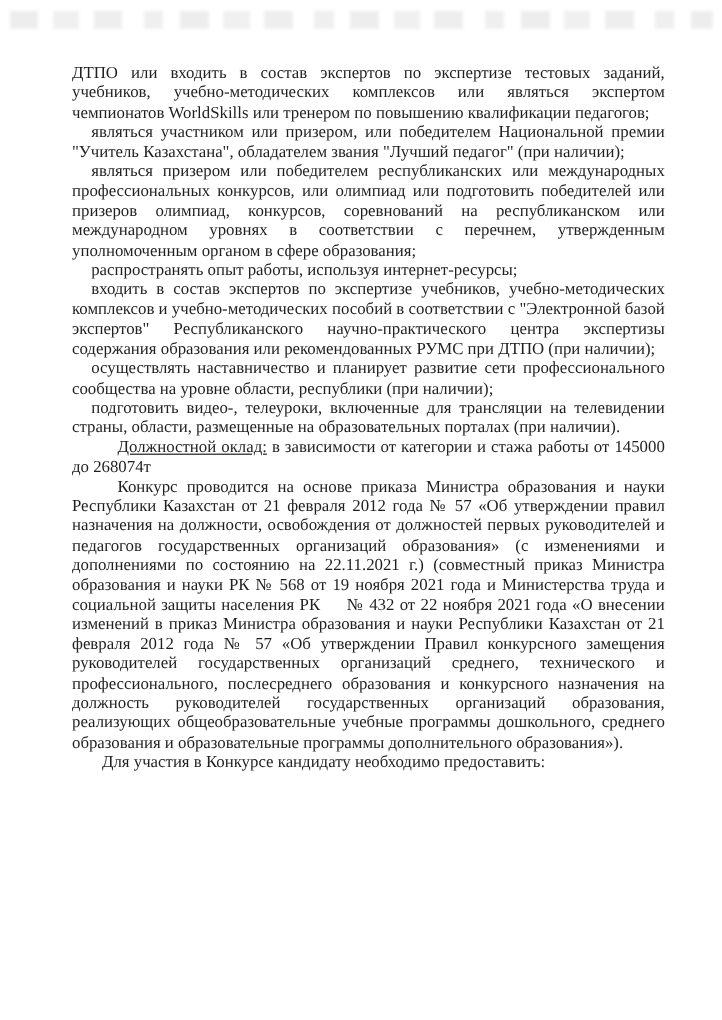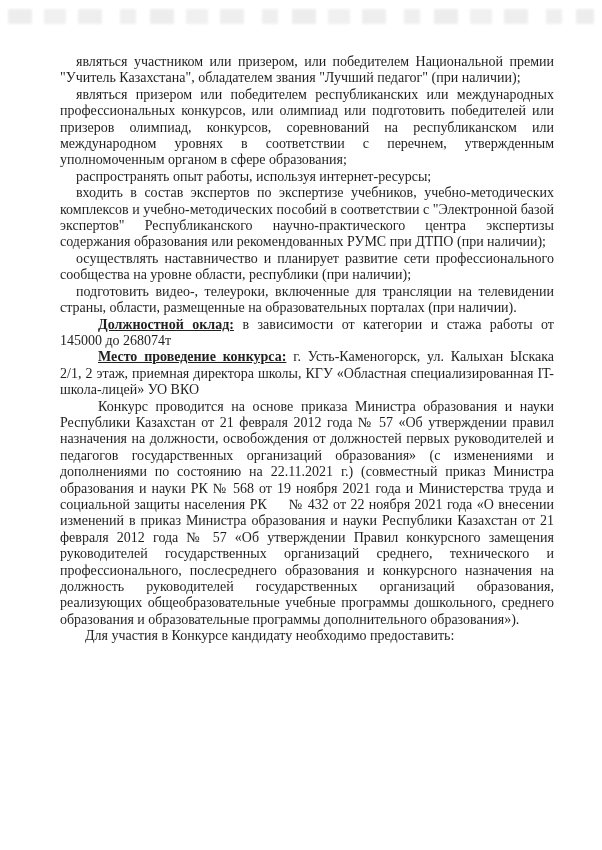--- a/index.html
+++ b/index.html
@@ -25,34 +25,34 @@
     position:absolute;left:60px;top:54px;width:494px;
     font-size:14px;line-height:16.4px;
     text-align:justify;
   }
   p.para{margin:0;padding:0;}
   .ind-0{text-indent:0;}
   .ind-1{text-indent:16px;}
   .ind-2{text-indent:25px;}
   .ind-3{text-indent:38px;}
   .jl{text-align-last:justify;}
-  .b{font-weight:bold;}
+  .b{font-weight:normal;}
   .u{text-decoration:underline;}
   .sm{font-size:11.5px;}
 </style>
 </head>
 <body>
 
 <div class="page">
   <div class="bleed"></div>
   <div class="content">
+      <p class="para ind-0"><span>ДТПО или входить в состав экспертов по экспертизе тестовых заданий, учебников, учебно-методических комплексов или являться экспертом чемпионатов WorldSkills или тренером по повышению квалификации педагогов;</span></p>
       <p class="para ind-1"><span>являться участником или призером, или победителем Национальной премии "Учитель Казахстана", обладателем звания "Лучший педагог" (при наличии);</span></p>
       <p class="para ind-1"><span>являться призером или победителем республиканских или международных профессиональных конкурсов, или олимпиад или подготовить победителей или призеров олимпиад, конкурсов, соревнований на республиканском или международном уровнях в соответствии с перечнем, утвержденным уполномоченным органом в сфере образования;</span></p>
       <p class="para ind-1"><span>распространять опыт работы, используя интернет-ресурсы;</span></p>
       <p class="para ind-1"><span>входить в состав экспертов по экспертизе учебников, учебно-методических комплексов и учебно-методических пособий в соответствии с "Электронной базой экспертов" Республиканского научно-практического центра экспертизы содержания образования или рекомендованных РУМС при ДТПО (при наличии);</span></p>
       <p class="para ind-1"><span>осуществлять наставничество и планирует развитие сети профессионального сообщества на уровне области, республики (при наличии);</span></p>
       <p class="para ind-1"><span>подготовить видео-, телеуроки, включенные для трансляции на телевидении страны, области, размещенные на образовательных порталах (при наличии).</span></p>
       <p class="para ind-3"><span class="b u">Должностной оклад:</span><span> в зависимости от категории и стажа работы от 145000 до 268074т</span></p>
-      <p class="para ind-3"><span class="b u">Место проведение конкурса:</span><span> г. Усть-Каменогорск, ул. Калыхан Ыскака 2/1, 2 этаж, приемная директора школы, КГУ «Областная специализированная IT-школа-лицей» УО ВКО</span></p>
       <p class="para ind-3"><span>Конкурс проводится на основе приказа Министра образования и науки Республики Казахстан от 21 февраля 2012 года № 57 «Об утверждении правил назначения на должности, освобождения от должностей первых руководителей и педагогов государственных организаций образования» (с изменениями и дополнениями по состоянию на 22.11.2021 г.) (совместный приказ Министра образования и науки РК № 568 от 19 ноября 2021 года и Министерства труда и социальной защиты населения РК &nbsp;&nbsp;&nbsp;&nbsp;№ 432 от 22 ноября 2021 года «О внесении изменений в приказ Министра образования и науки Республики Казахстан от 21 февраля 2012 года № 57 «Об утверждении Правил конкурсного замещения руководителей государственных организаций среднего, технического и профессионального, послесреднего образования и конкурсного назначения на должность руководителей государственных организаций образования, реализующих общеобразовательные учебные программы дошкольного, среднего образования и образовательные программы дополнительного образования»).</span></p>
       <p class="para ind-2"><span>Для участия в Конкурсе кандидату необходимо предоставить:</span></p>
     </div>
 </div>
 
 </body></html>

